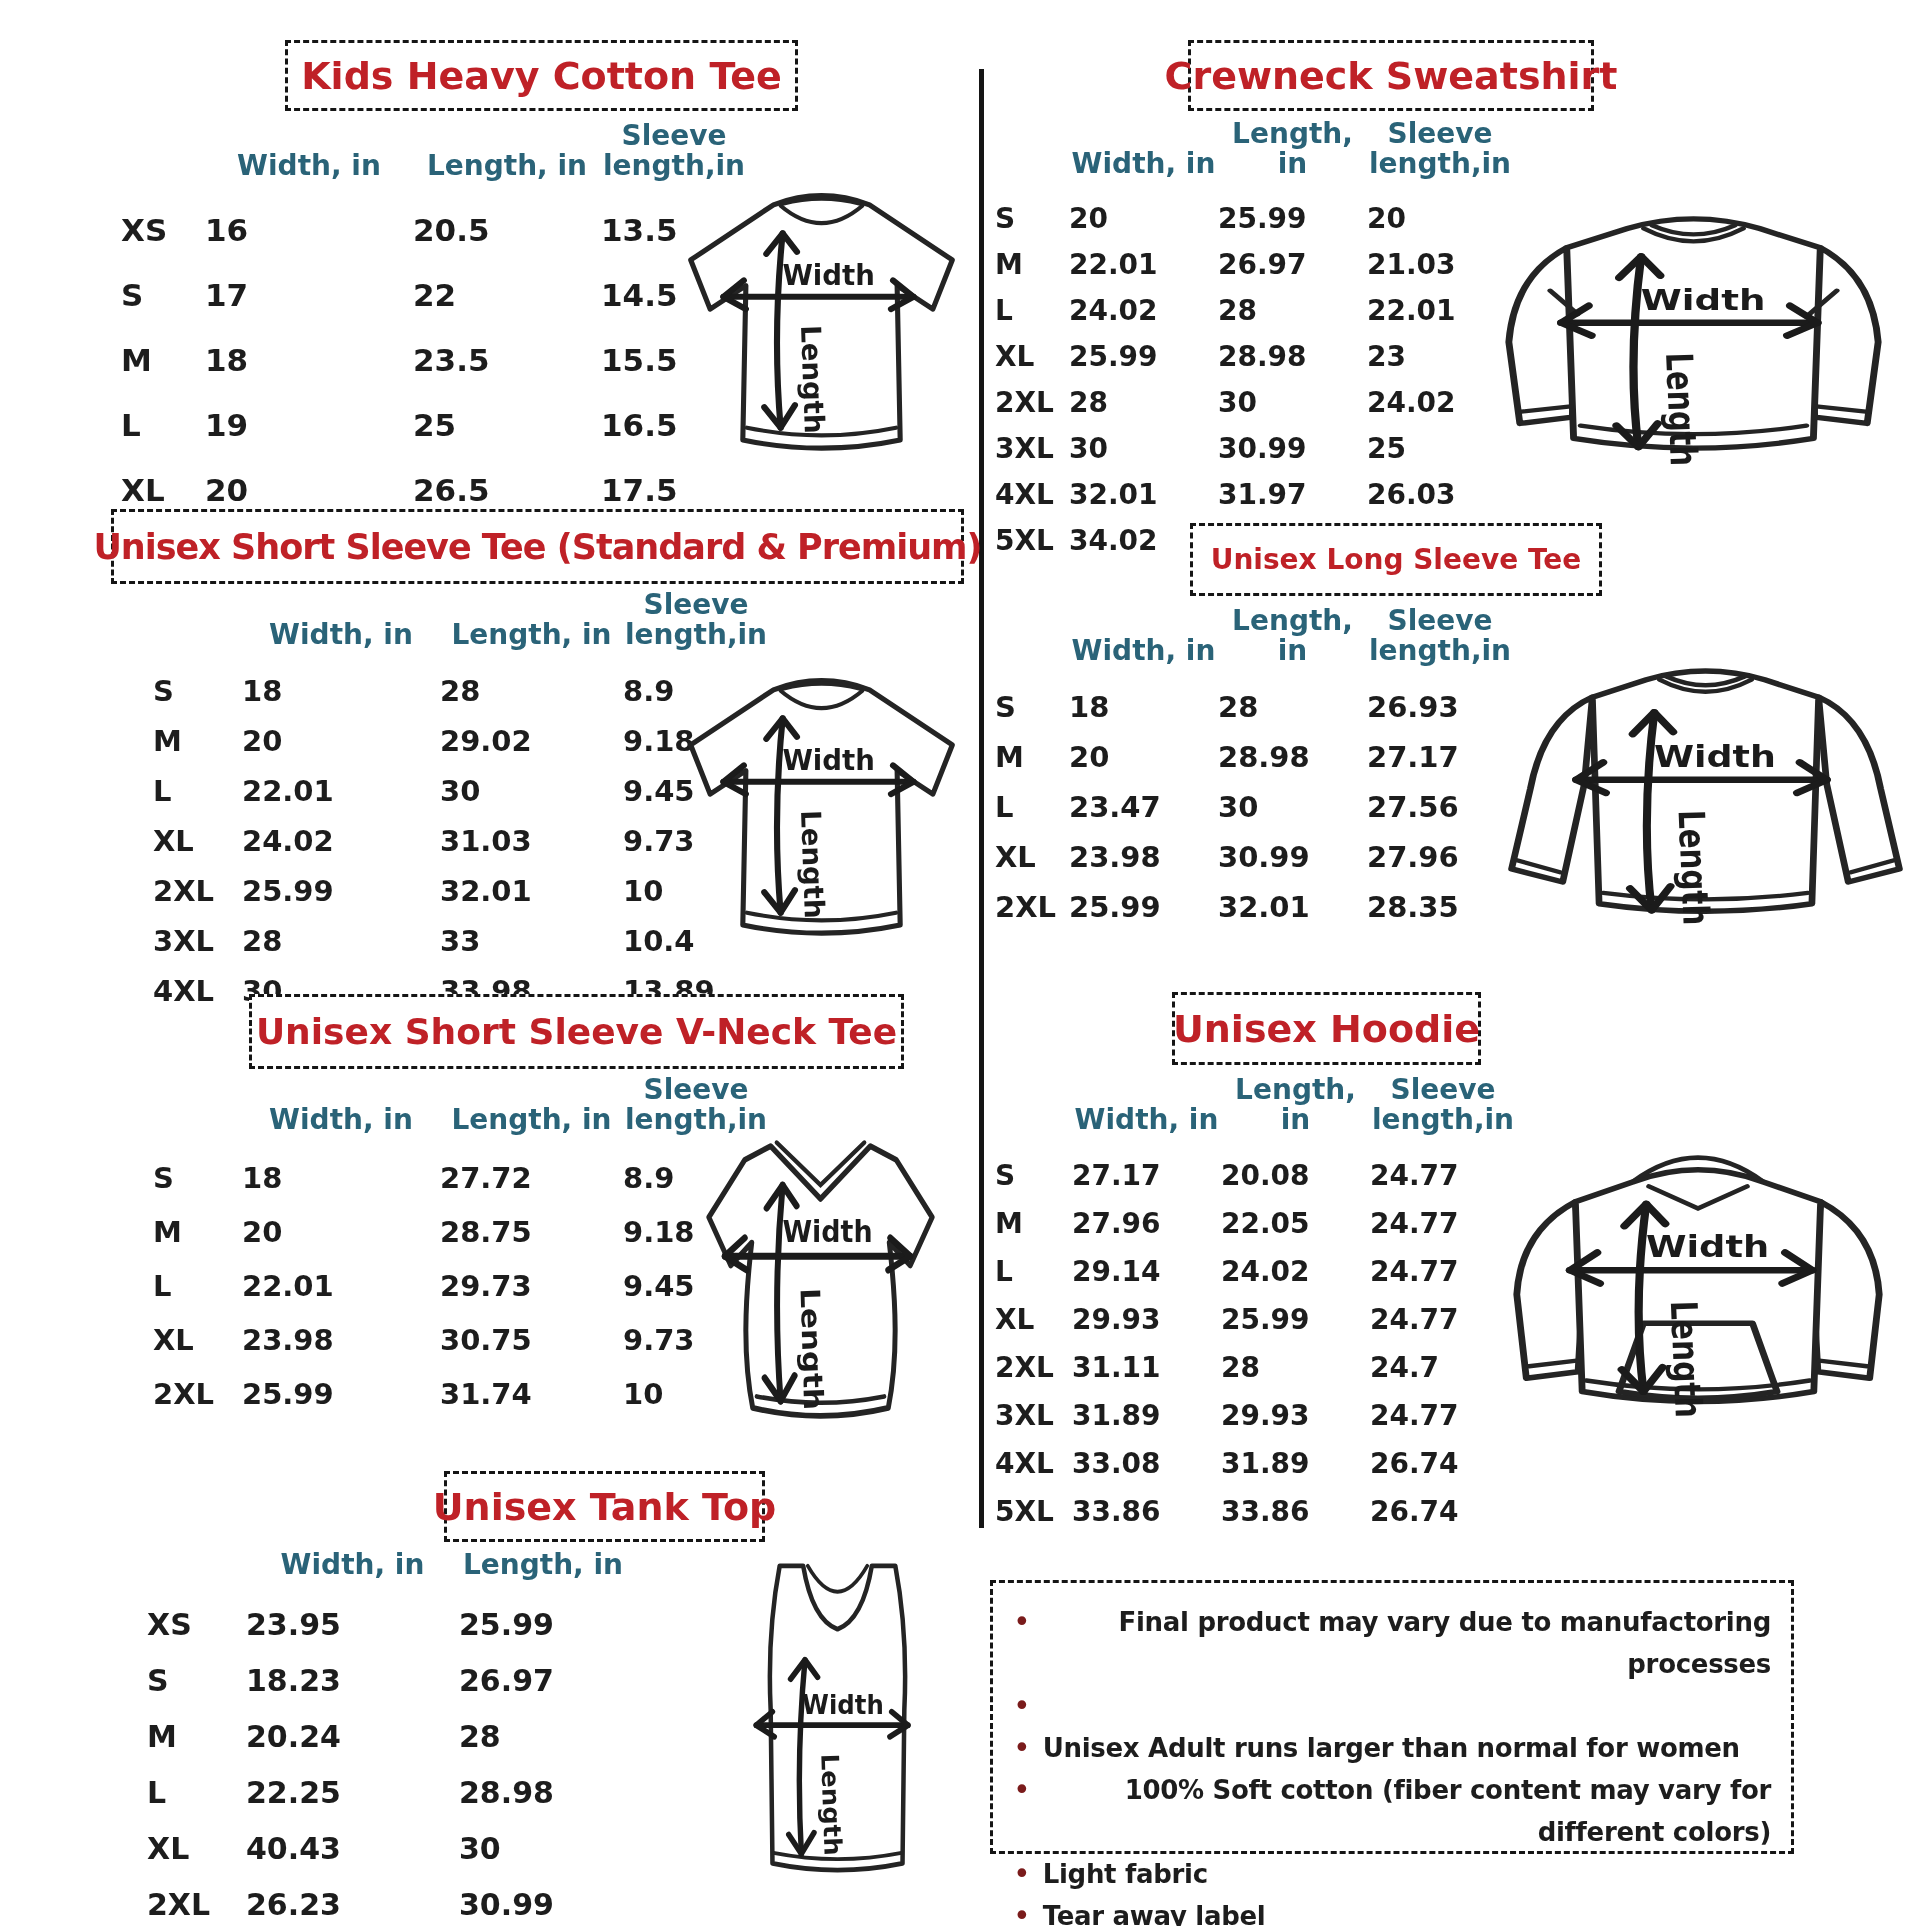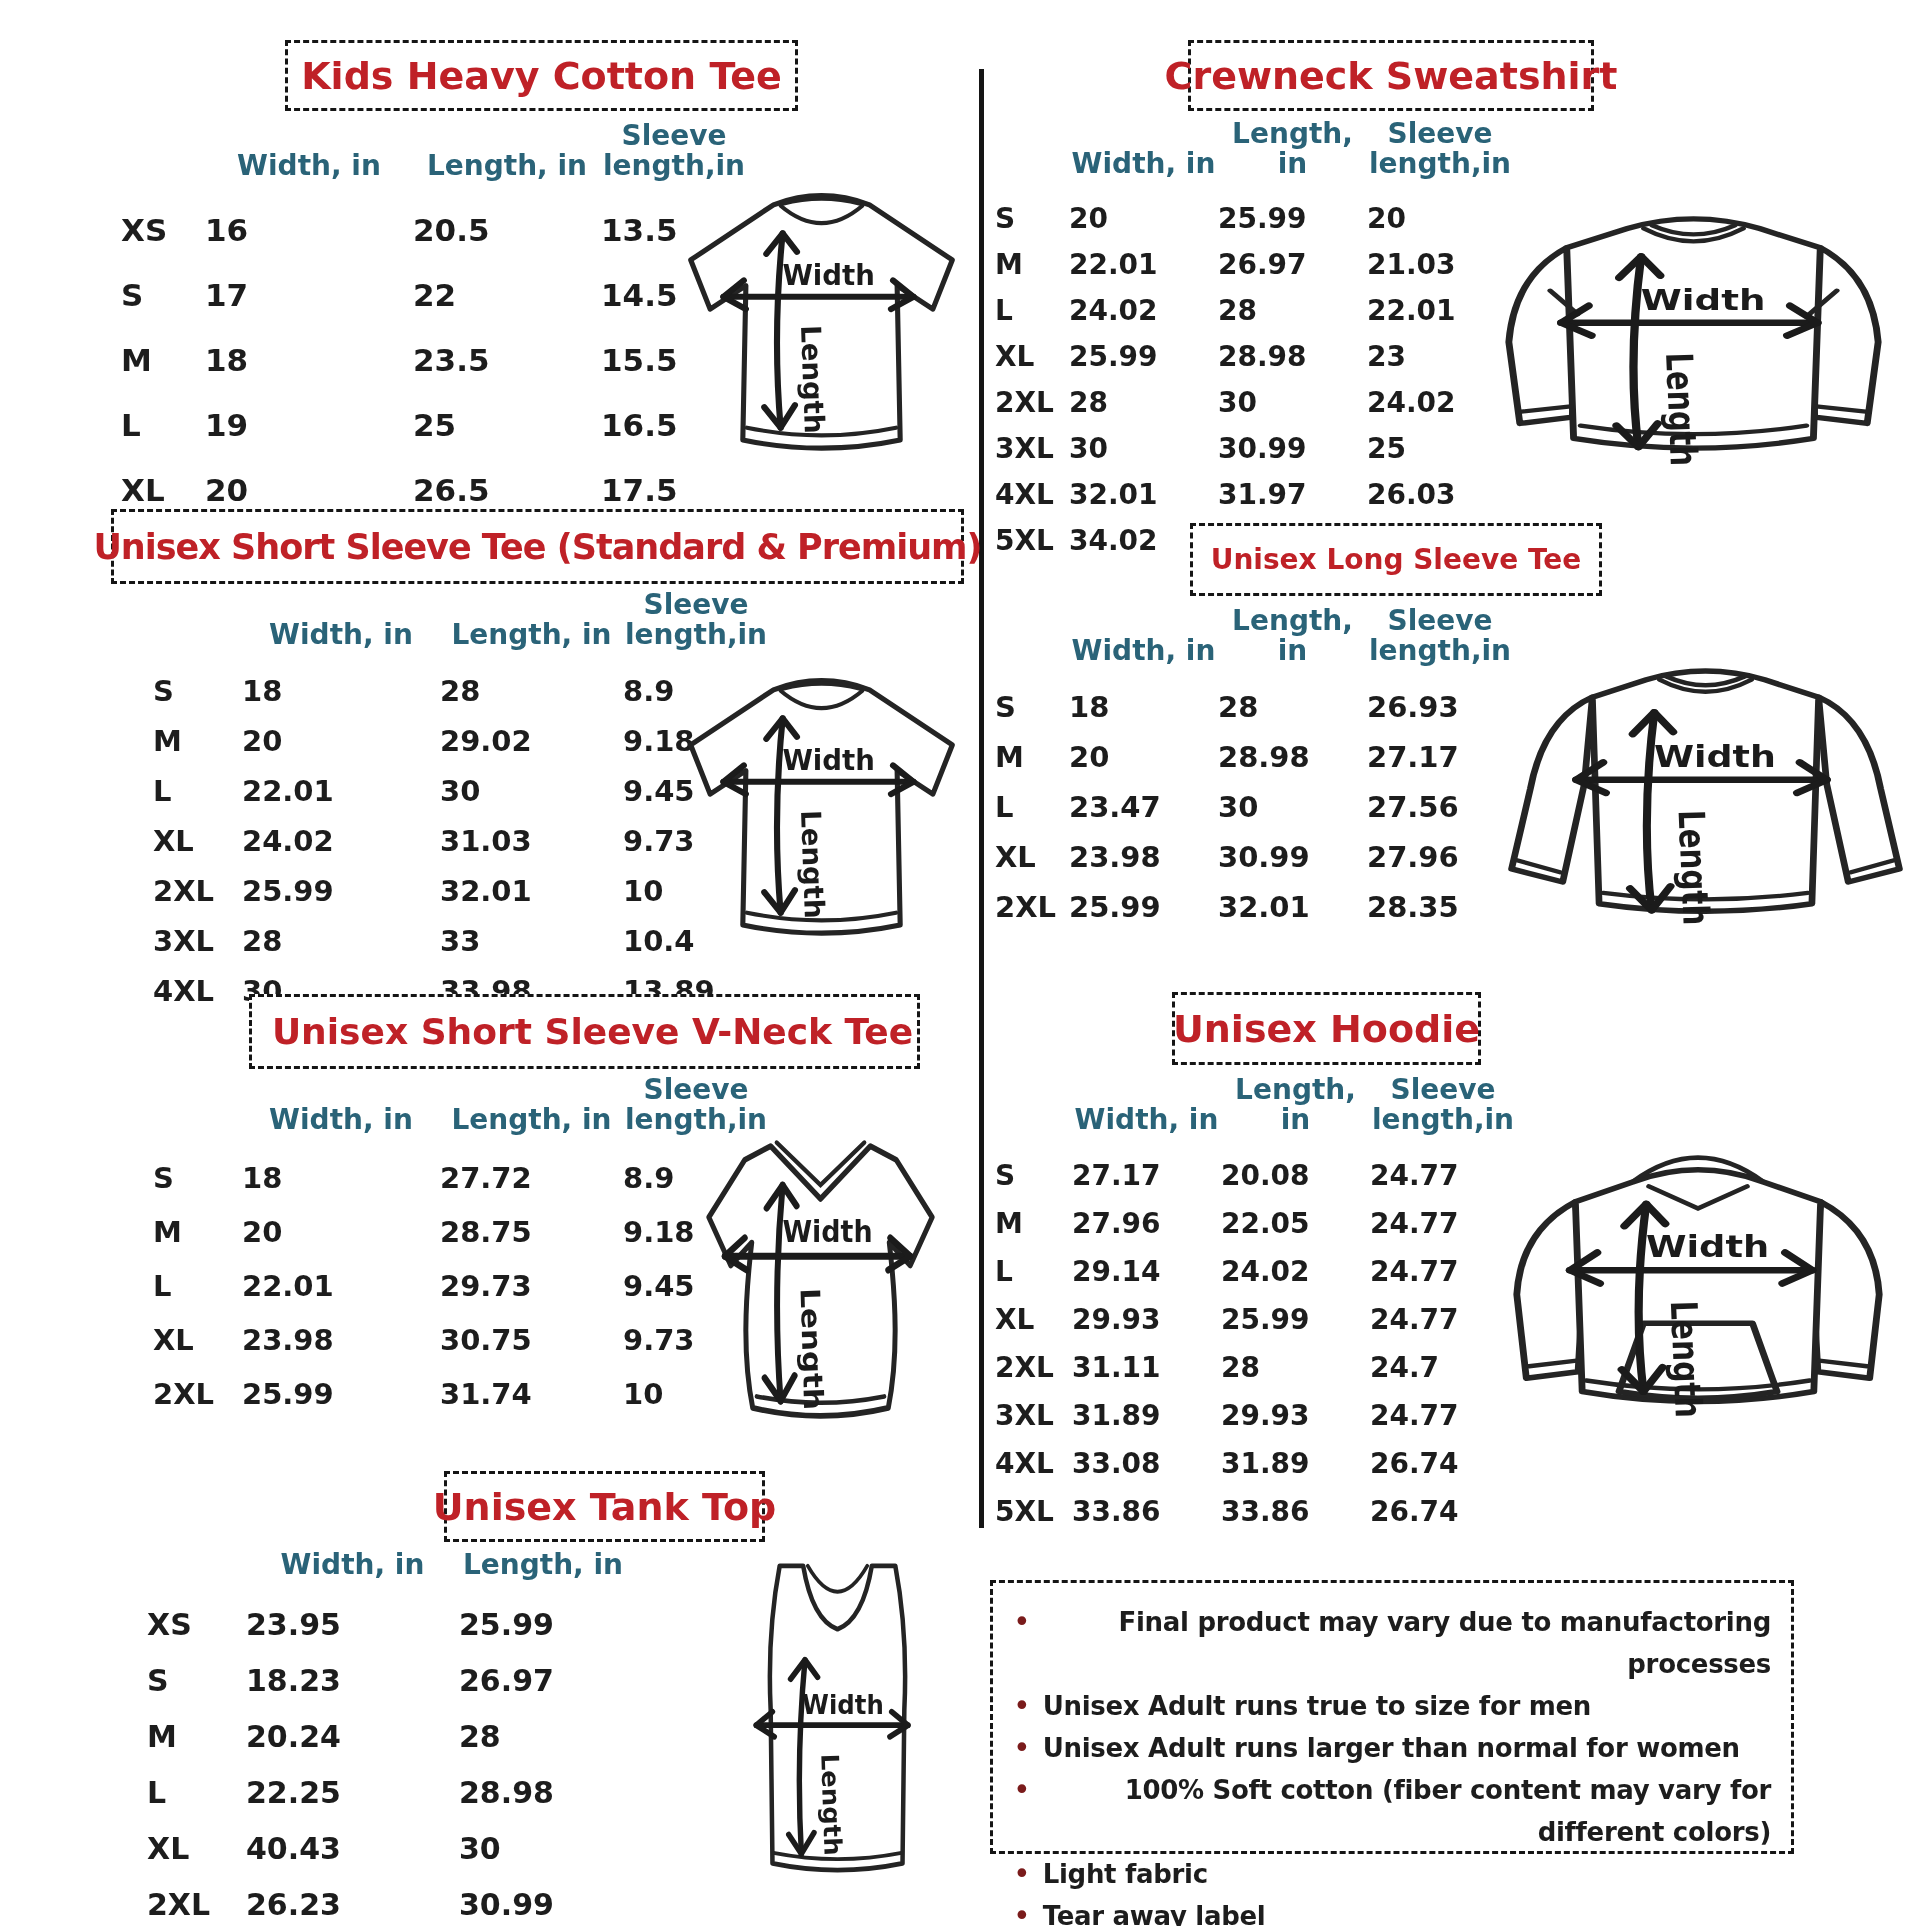--- a/index.html
+++ b/index.html
@@ -7,21 +7,21 @@
   .abs{position:absolute;}
 
   
   .title-box{
     position:absolute;display:flex;align-items:center;justify-content:center;
     border:3px dashed #151515;background:#fff;color:#bf2127;
     font-weight:bold;font-size:38px;letter-spacing:0px;white-space:nowrap;
   }
   #t-kids {left:285px;top:40px;width:507px;height:65px;}
   #t-std  {left:111px;top:509px;width:847px;height:69px;font-size:35px;letter-spacing:-1px;}
-  #t-vneck{left:249px;top:994px;width:649px;height:69px;font-size:36px;padding-left:16px;}
+  #t-vneck{left:249px;top:994px;width:649px;height:69px;font-size:36px;}
   #t-tank {left:444px;top:1471px;width:315px;height:65px;}
   #t-crew {left:1188px;top:40px;width:400px;height:65px;}
   #t-ls   {left:1190px;top:523px;width:406px;height:67px;font-size:28px;}
   #t-hood {left:1172px;top:992px;width:303px;height:67px;}
 
   
   table.sizes{position:absolute;border-collapse:collapse;table-layout:fixed;}
   table.sizes th{
     color:#2a6378;font-weight:bold;font-size:28px;line-height:1.08;
     text-align:center;vertical-align:bottom;padding:0 2px 16px 2px;white-space:normal;
@@ -592,21 +592,20 @@
   </g>
 </svg>
 
 <ul id="notes" class="abs">
     <li>
       <span class="bullet">•</span>
       <span class="note-text">Final product may vary due to manufactoring processes</span>
     </li>
     <li>
       <span class="bullet">•</span>
-      <span class="note-text">Unisex Adult runs true to size for men</span>
     </li>
     <li>
       <span class="bullet">•</span>
       <span class="note-text">Unisex Adult runs larger than normal for women</span>
     </li>
     <li>
       <span class="bullet">•</span>
       <span class="note-text">100% Soft cotton (fiber content may vary for different colors)</span>
     </li>
     <li>

